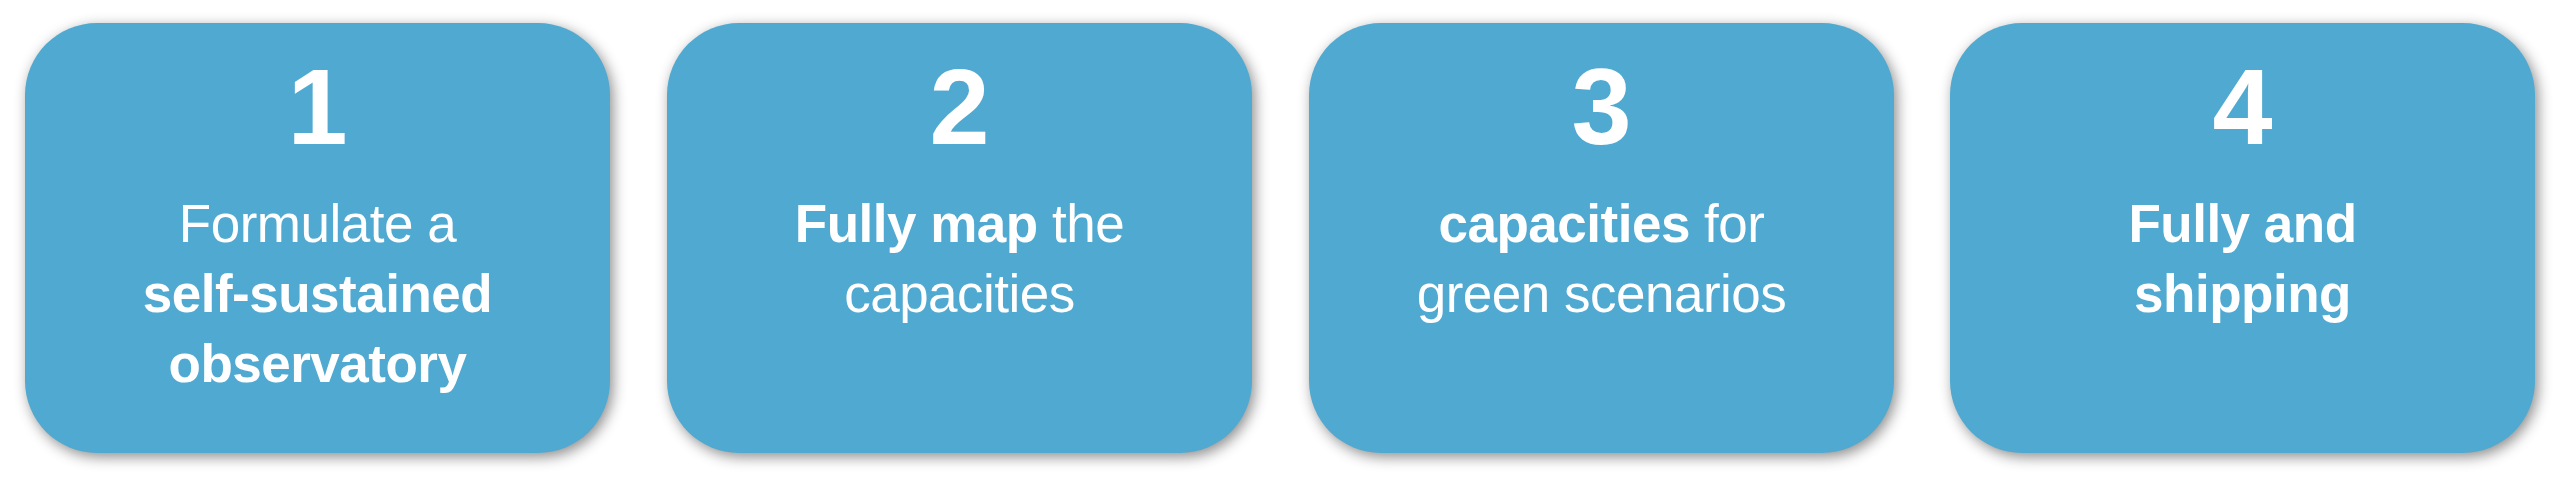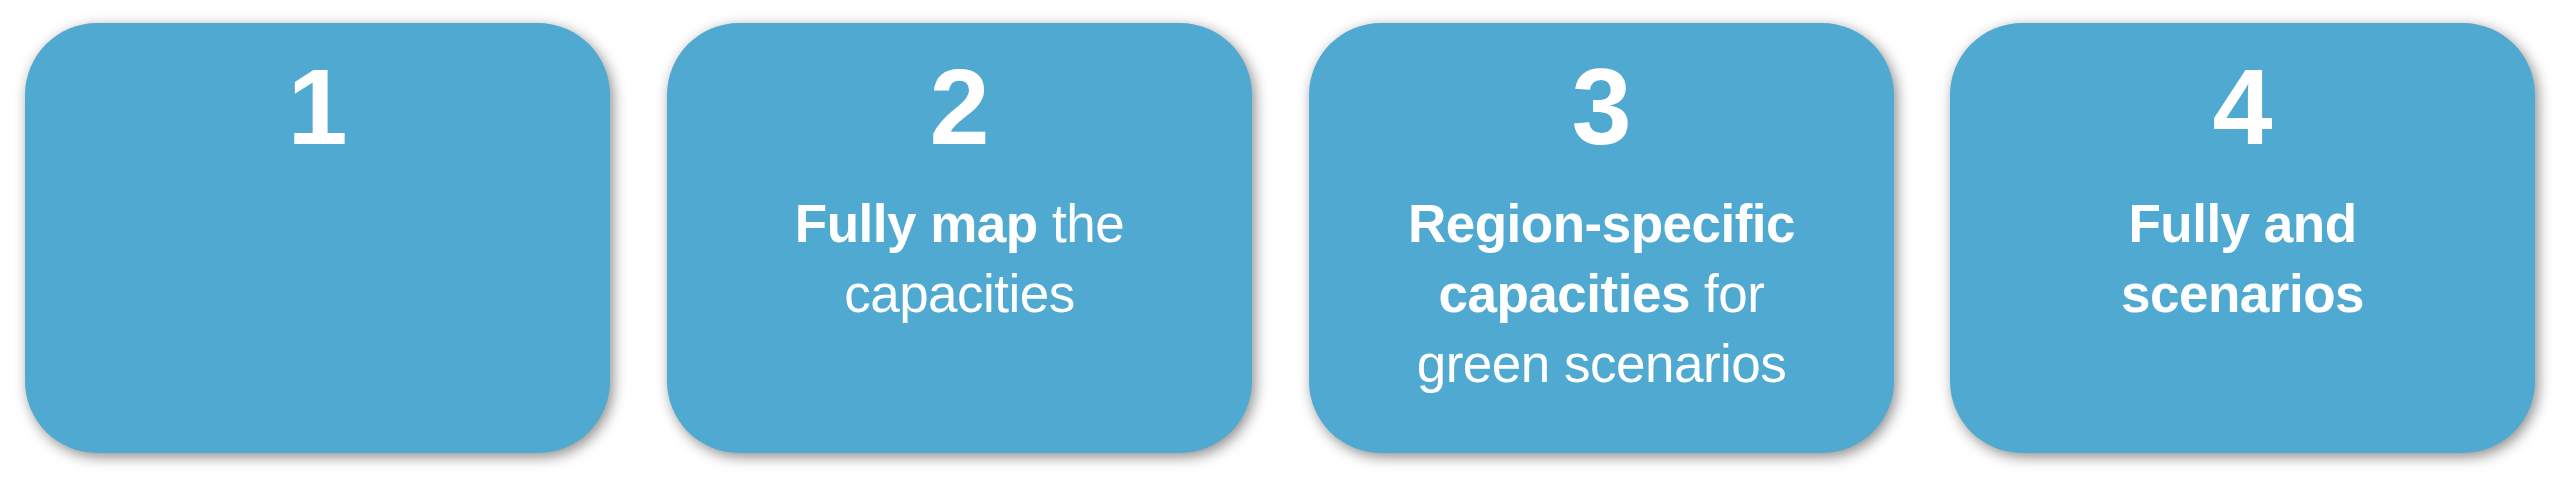--- a/index.html
+++ b/index.html
@@ -61,40 +61,44 @@
     .b { font-weight: bold; }
     .n { font-weight: normal; }
   </style>
 </head>
 <body>
 
 <div class="steps">
 
   <div class="step-card">
     <div class="step-number">1</div>
+    <div class="step-text">
+      <span class="line"><span class="n">Formulate a</span></span>
+      <span class="line"><span class="b">self-sustained</span></span>
+      <span class="line"><span class="b">observatory</span></span>
+    </div>
   </div>
 
   <div class="step-card">
     <div class="step-number">2</div>
     <div class="step-text">
       <span class="line"><span class="b">Fully map</span><span class="n"> the</span></span>
       <span class="line"><span class="n">capacities</span></span>
     </div>
   </div>
 
   <div class="step-card">
     <div class="step-number">3</div>
     <div class="step-text">
-      <span class="line"><span class="b">Region-specific</span></span>
       <span class="line"><span class="b">capacities</span><span class="n"> for</span></span>
       <span class="line"><span class="n">green scenarios</span></span>
     </div>
   </div>
 
   <div class="step-card">
     <div class="step-number">4</div>
     <div class="step-text">
       <span class="line"><span class="b">Fully and</span></span>
-      <span class="line"><span class="b">scenarios</span></span>
+      <span class="line"><span class="b">shipping</span></span>
     </div>
   </div>
 
 </div>
 
 </body></html>

